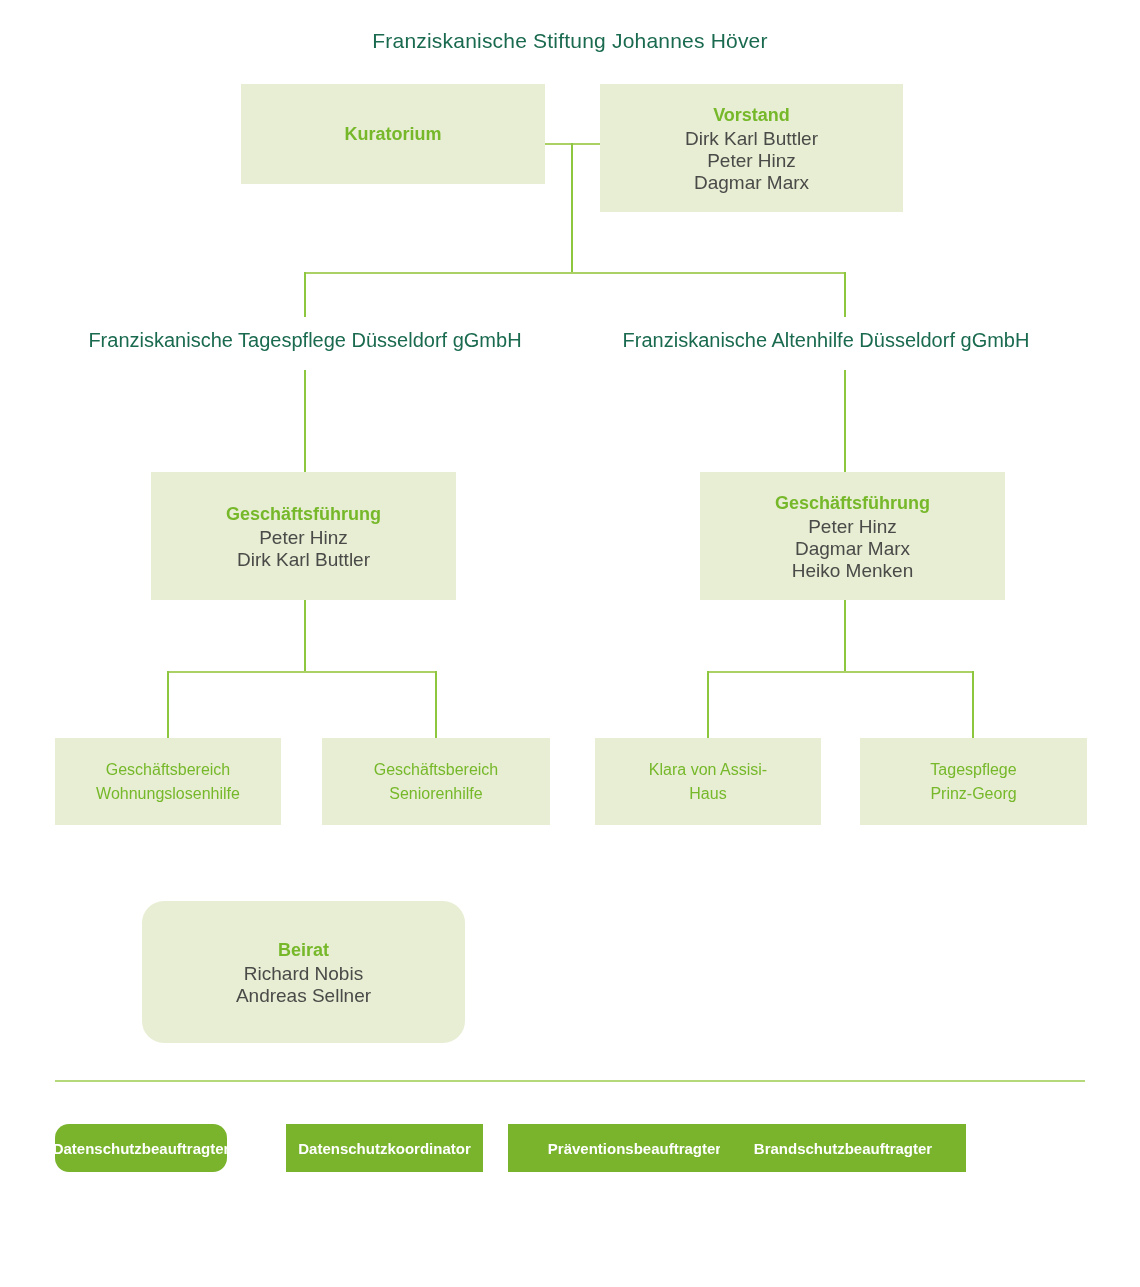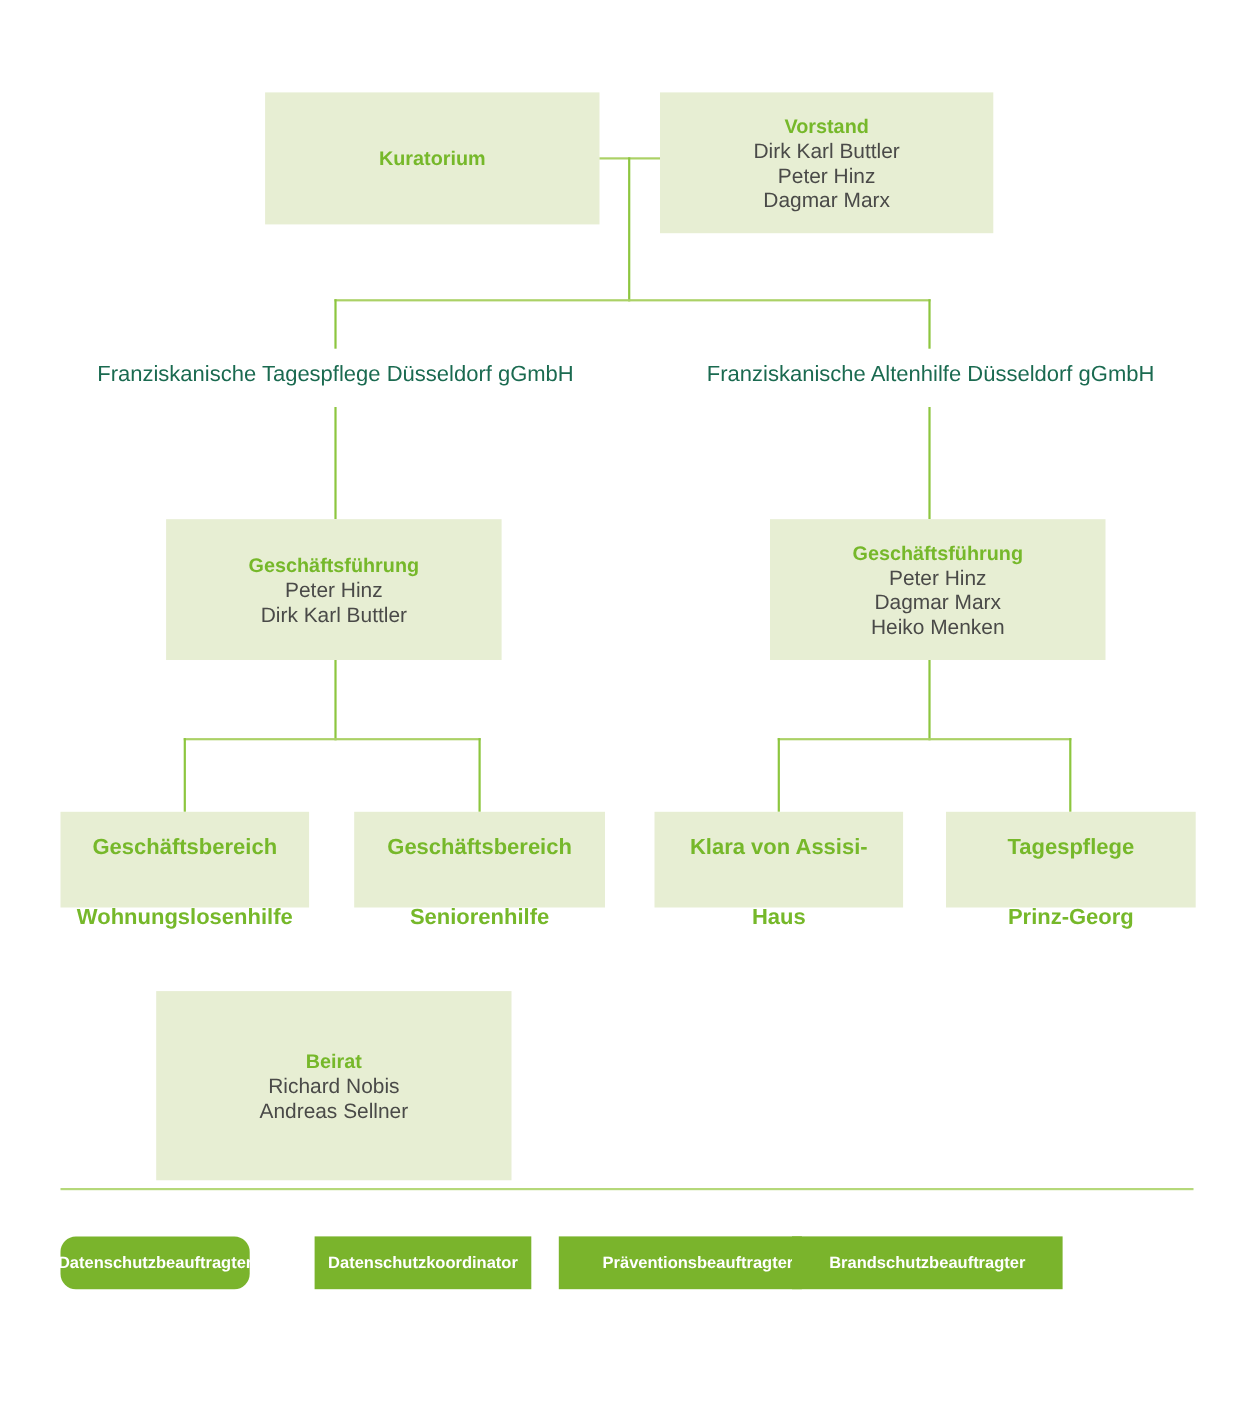--- a/index.html
+++ b/index.html
@@ -9,40 +9,40 @@
   }
   .page-title {
     position:absolute; top:29px; left:0; width:1140px; text-align:center;
     color:#1a6a50; font-size:21px; font-weight:400; letter-spacing:0.2px;
   }
   .section-heading {
     position:absolute; top:329px; text-align:center;
     color:#1a6a50; font-size:20px; font-weight:400;
   }
   #heading-left  { left:0;    width:610px; }
-  #heading-right { left:560px; width:572px;text-align:center; }
+  #heading-right { left:540px; width:572px;text-align:center; }
 
   .box {
     position:absolute; background:#e7eed3; box-sizing:border-box;
     display:flex; flex-direction:column; justify-content:center; align-items:center;
     text-align:center; padding:6px 0;
   }
   .box-title  { color:#76b82a; font-weight:bold; font-size:18px; line-height:26px; }
   .member     { color:#4a4a48; font-size:19px;  line-height:22px; }
-  .unit-line  { color:#76b82a; font-weight:bold; font-size:20px; line-height:24px;margin-top:40px; }
+  .unit-line  { color:#76b82a; font-weight:normal; font-size:16px; line-height:24px; }
 
-  #box-kuratorium { left:241px; top:84px;  width:304px; height:120px;text-align:center; }
+  #box-kuratorium { left:241px; top:84px;  width:304px; height:100px;text-align:center; }
   #box-vorstand   { left:600px; top:84px;  width:303px; height:128px; }
   #box-gf-left    { left:151px; top:472px; width:305px; height:128px; }
   #box-gf-right   { left:700px; top:472px; width:305px; height:128px; }
   #box-unit-a     { left:55px;  top:738px; width:226px; height:87px; }
   #box-unit-b     { left:322px; top:738px; width:228px; height:87px; }
   #box-unit-c     { left:595px; top:738px; width:226px; height:87px; }
   #box-unit-d     { left:860px; top:738px; width:227px; height:87px; }
-  #box-beirat     { left:142px; top:901px; width:323px; height:172px; }
+  #box-beirat     { left:142px; top:901px; width:323px; height:142px;border-radius:22px; }
 
   .h-line { position:absolute; height:2px; background:#abd166; }
   .v-line { position:absolute; width:2px;  background:#8dc63f; }
   .divider { position:absolute; left:55px; top:1080px; width:1030px; height:2px; background:#b5d87a; }
 
   .role-button {
     position:absolute; top:1124px; height:48px; background:#7ab42c;
     color:#ffffff; font-weight:bold; font-size:15px;
     display:flex; align-items:center; justify-content:center; text-align:center;
     cursor:pointer; border:none;
@@ -51,20 +51,21 @@
   #btn-role-2 { left:286px; width:197px; }
   #btn-role-3 { left:508px; width:189px;padding-left:32px; }
   #btn-role-4 { left:720px; width:246px; }
   #btn-role-5 { left:948px; width:137px; }
 </style>
 </head>
 <body>
 
 <div id="canvas">
 
+  <div class="page-title">Franziskanische Stiftung Johannes Höver</div>
 
   <div class="box" id="box-kuratorium">
     <div class="box-title">Kuratorium</div>
   </div>
 
   <div class="box" id="box-vorstand">
     <div class="box-title">Vorstand</div>
     <div class="member">Dirk Karl Buttler</div>
     <div class="member">Peter Hinz</div>
     <div class="member">Dagmar Marx</div>

